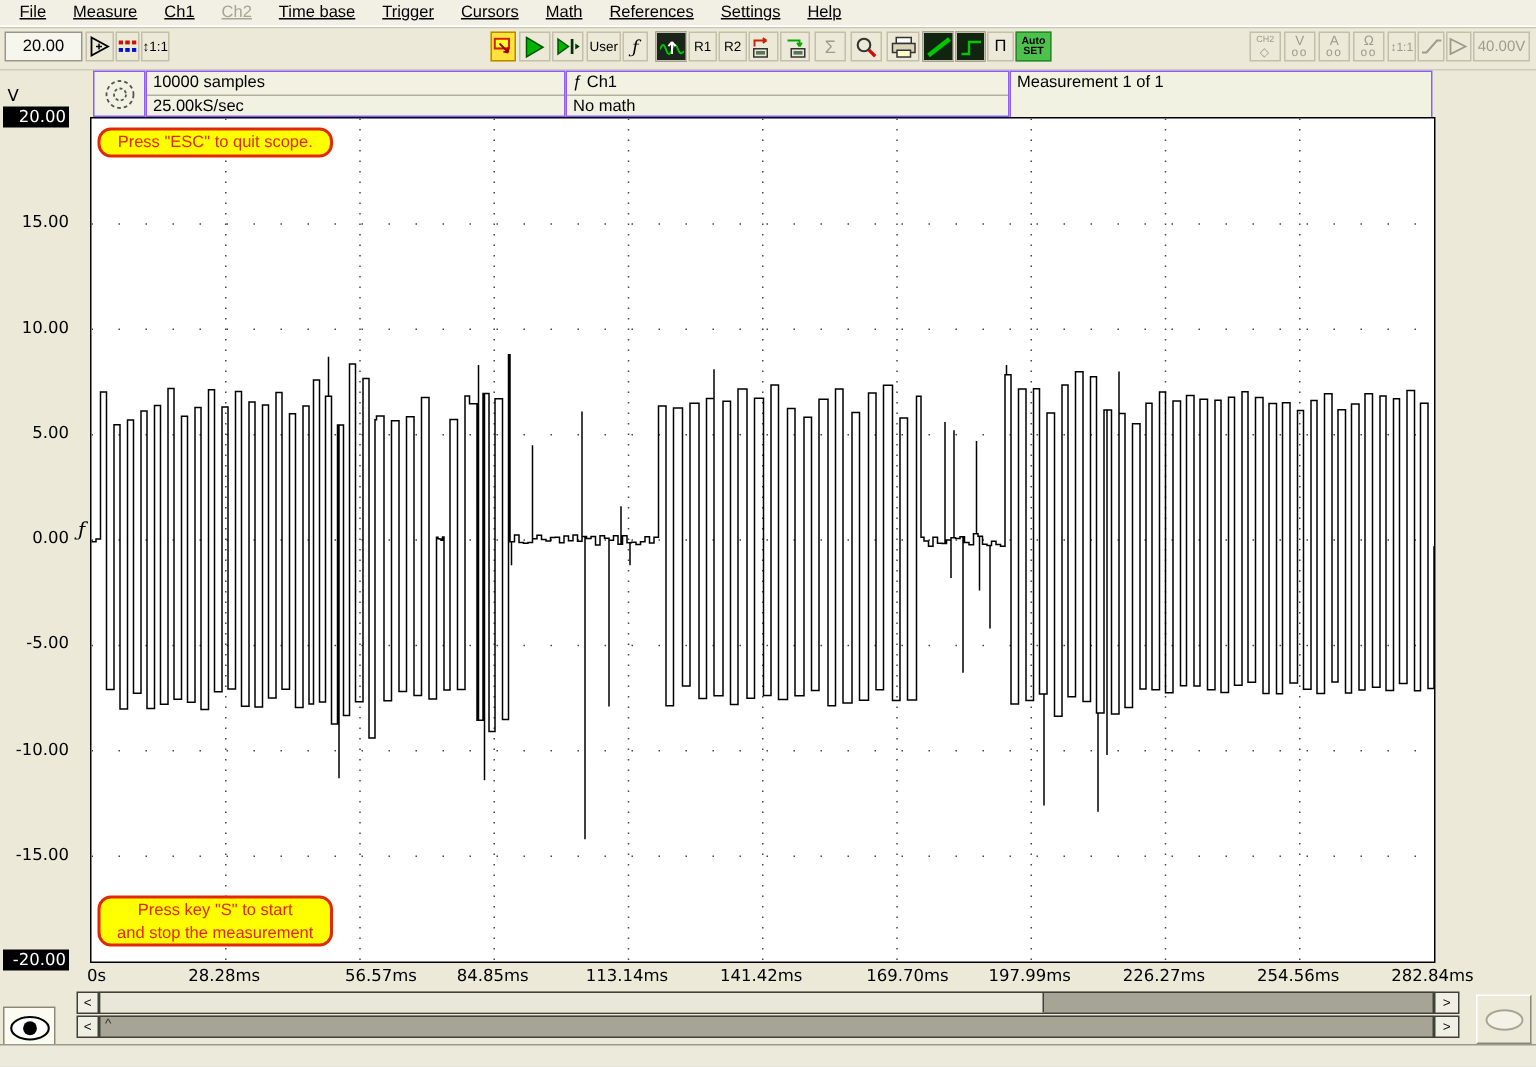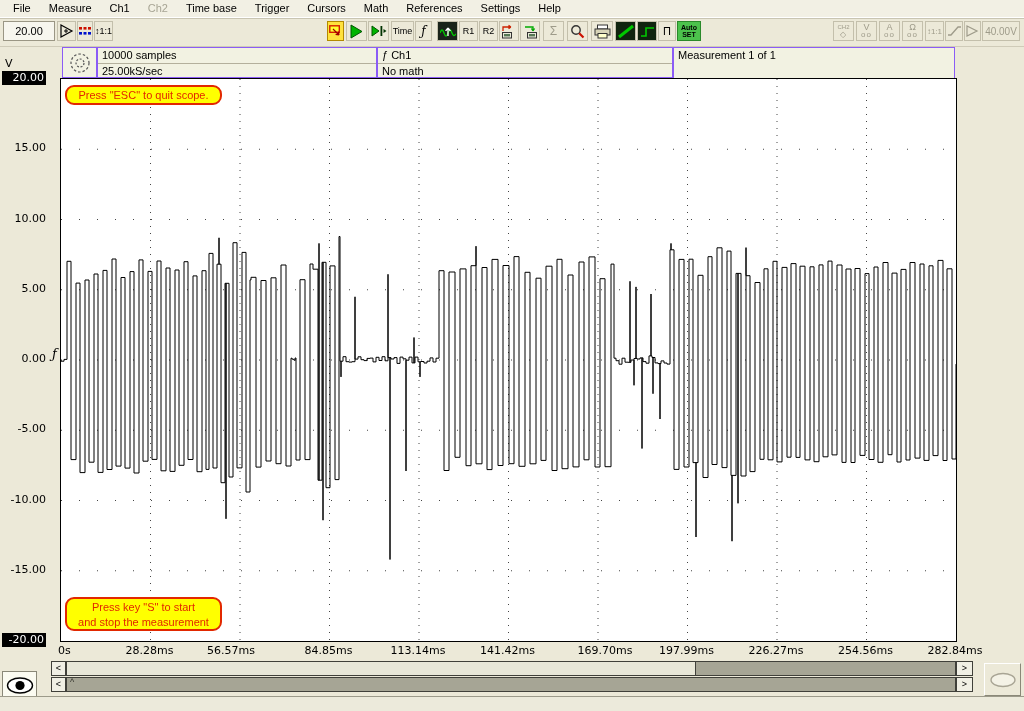--- a/index.html
+++ b/index.html
@@ -3,21 +3,21 @@
 <meta charset="utf-8">
 <style>
   html,body{margin:0;padding:0;background:#d8d4c8;}
   #screen{position:relative;width:1024px;height:711px;background:#ece9d8;overflow:hidden;
           font-family:"Liberation Sans",sans-serif;font-size:11px;color:#000;}
 
   
   .menubar{position:absolute;left:0;top:0;width:1024px;height:18px;background:#f2f0e4;
            border-bottom:1px solid #fff;box-shadow:0 1px 0 #c9c5b2;
            display:flex;align-items:center;padding-left:4px;box-sizing:border-box;}
-  .menu-item{padding:2px 9px 3px 9px;white-space:nowrap;cursor:default;}
+  .menu-item{padding:2px 9px 3px 9px;white-space:nowrap;cursor:default;text-decoration:underline;}
   .menu-item.disabled{color:#a7a494;}
 
   
   .toolbar{position:absolute;left:0;top:19px;width:1024px;height:27px;background:#ece9d8;
            border-bottom:1px solid #cfcbb8;}
   .tbtn{position:absolute;top:2px;height:20px;border:1px solid #c3bfab;background:#ece9d8;
         display:flex;align-items:center;justify-content:center;box-sizing:border-box;
         font-size:9px;overflow:hidden;}
   .tbtn.gray{color:#9e9b8a;}
   .voltbox{position:absolute;left:3px;top:2px;width:52px;height:20px;background:#f7f6ee;
@@ -120,21 +120,21 @@
     </div>
 
     <div class="tbtn" style="left:368px;width:21px;">
       <svg width="16" height="14" viewBox="0 0 16 14">
         <polygon points="1,2 8,7 1,12" fill="#00b400" stroke="#005500" stroke-width="1"></polygon>
         <rect x="9.5" y="2" width="1.8" height="10" fill="#003300"></rect>
         <polygon points="12.5,5 15.5,7 12.5,9" fill="#003300"></polygon>
       </svg>
     </div>
 
-    <div class="tbtn" style="left:391px;width:23px;font-size:9px;">Time</div>
+    <div class="tbtn" style="left:391px;width:23px;font-size:9px;">User</div>
 
     <div class="tbtn" style="left:415px;width:17px;font-family:'DejaVu Serif',serif;font-style:italic;font-size:12px;">ƒ</div>
 
     <div class="tbtn" style="left:437px;width:21px;background:#1a241a;">
       <svg width="16" height="15" viewBox="0 0 16 15">
         <path d="M0 9 q2 -6 4 0 q2 6 4 0 q2 -6 4 0 q1.5 4.5 4 1" fill="none" stroke="#00c800" stroke-width="1.3"></path>
         <path d="M8 12 v-8 M8 4 l-2.4 2.8 M8 4 l2.4 2.8" stroke="#fff" stroke-width="1.3" fill="none"></path>
       </svg>
     </div>
 
@@ -290,21 +290,21 @@
       <div class="ytick" style="top: 141.25px;">15.00</div>
       <div class="ytick" style="top: 211.5px;">10.00</div>
       <div class="ytick" style="top: 281.75px;">5.00</div>
       <div class="ytick" style="top: 352px;">0.00</div>
       <div class="ytick" style="top: 422.25px;">-5.00</div>
       <div class="ytick" style="top: 492.5px;">-10.00</div>
       <div class="ytick" style="top: 562.75px;">-15.00</div>
       <div class="ytick hl" style="top: 633px;">-20.00</div>
       <div class="xtick" style="left: 58px;">0s</div>
       <div class="xtick" style="left: 149.5px; transform: translateX(-50%);">28.28ms</div>
-      <div class="xtick" style="left: 231px; transform: translateX(-50%); text-align: center;">56.57ms</div>
+      <div class="xtick" style="left: 254px; transform: translateX(-50%); text-align: center;">56.57ms</div>
       <div class="xtick" style="left: 328.5px; transform: translateX(-50%);">84.85ms</div>
       <div class="xtick" style="left: 418px; transform: translateX(-50%);">113.14ms</div>
       <div class="xtick" style="left: 507.5px; transform: translateX(-50%);">141.42ms</div>
       <div class="xtick" style="left: 597px; transform: translateX(-50%); margin-left: 8px;">169.70ms</div>
       <div class="xtick" style="left: 686.5px; transform: translateX(-50%);">197.99ms</div>
       <div class="xtick" style="left: 776px; transform: translateX(-50%);">226.27ms</div>
       <div class="xtick" style="left: 865.5px; transform: translateX(-50%);">254.56ms</div>
       <div class="xtick" style="left: 955px; transform: translateX(-50%);">282.84ms</div>
     </div>
 

